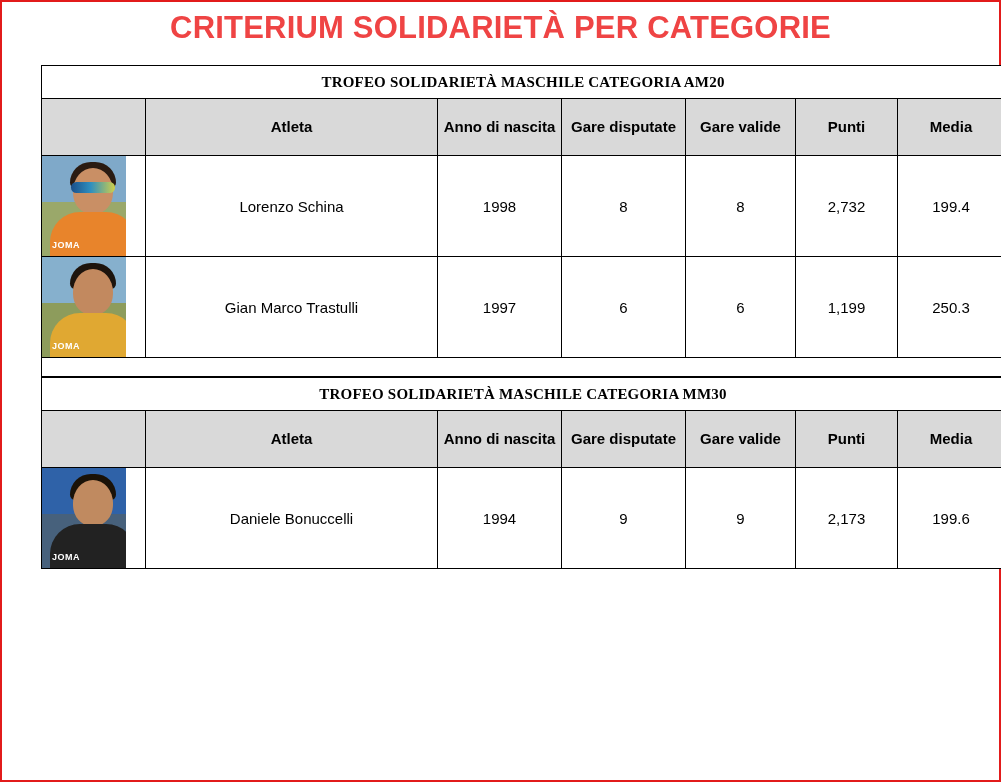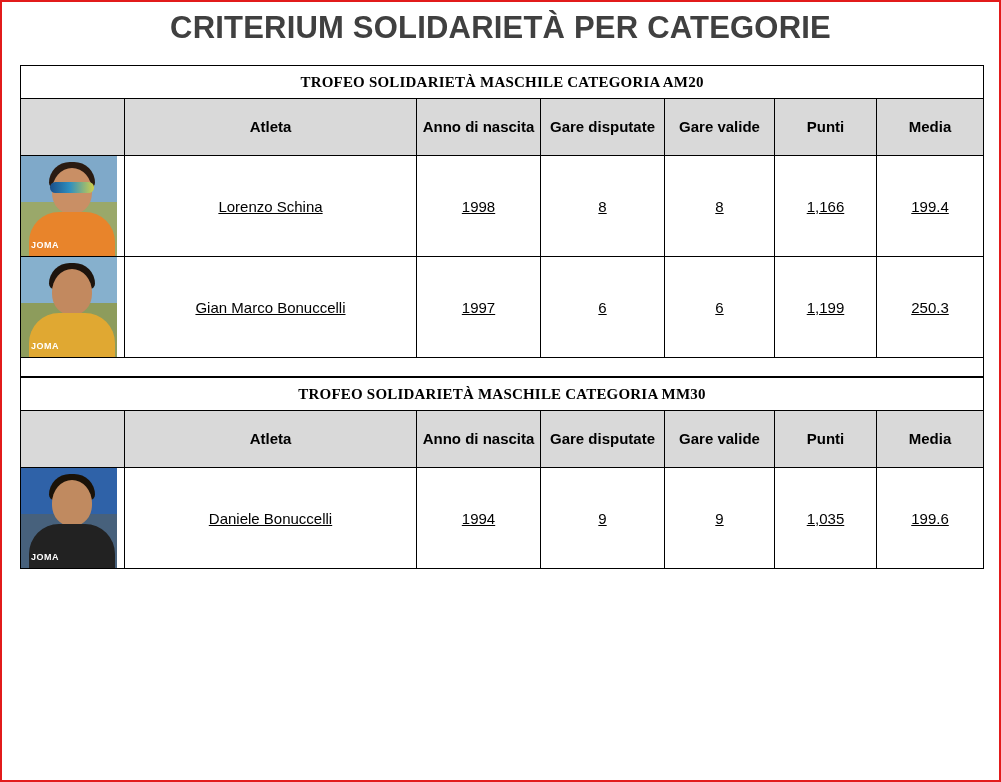--- a/index.html
+++ b/index.html
@@ -25,27 +25,28 @@
     height: 52px;
     display: flex;
     align-items: center;
     justify-content: center;
     background: #ffffff;
   }
   .main-title {
     font-family: "Liberation Sans", sans-serif;
     font-weight: bold;
     font-size: 31px;
-    color: #404040;
+    color: #ef4444;
     letter-spacing: 0.2px;
     white-space: nowrap;
   }
   .tables-wrap {
     padding: 11px 18px;
     box-sizing: border-box;
+    margin-left: 21px;
   }
   table.cat-table {
     width: 963px;
     border-collapse: collapse;
     table-layout: fixed;
     background: #ffffff;
   }
   table.cat-table td, table.cat-table th {
     border: 1px solid #000000;
     padding: 0;
@@ -72,40 +73,39 @@
   .head-row td.photo-head {
     background: #d9d9d9;
   }
   .head-row td.name-head {
     background: #d9d9d9;
   }
   .data-row td {
     height: 100px;
     background: #ffffff;
     font-size: 16px;
-    text-decoration: underline;
   }
   td.photo-cell {
     padding: 0;
     width: 104px;
     background: #ffffff;
   }
   td.name-cell {
     text-align: left;
     padding-left: 12px;
     font-size: 16.5px;
   }
   .spacer-row td {
     border: 1px solid #000000;
     height: 18px;
     background: #ffffff;
   }
   
   .photo {
-    width: 96px;
+    width: 84px;
     height: 100px;
     position: relative;
     overflow: hidden;
     display: block;
   }
   .photo .sky {
     position: absolute;
     left: 0; top: 0; right: 0;
     height: 46%;
   }
@@ -221,35 +221,35 @@
               <span class="head" style="background:#c98f65"></span>
               <span class="glasses"></span>
               <span class="torso" style="background:#e8842b"></span>
               <span class="logo">JOMA</span>
             </span>
           </td>
           <td class="name-cell">Lorenzo Schina</td>
           <td>1998</td>
           <td>8</td>
           <td>8</td>
-          <td>1,166</td>
+          <td>2,732</td>
           <td>199.4</td>
         </tr>
         <tr class="data-row">
           <td class="photo-cell">
             <span class="photo">
               <span class="sky" style="background:#86b0cd"></span>
               <span class="ground" style="background:#8d9c5c"></span>
               <span class="hair" style="background:#1d140d"></span>
               <span class="head" style="background:#c2895f"></span>
               <span class="torso" style="background:#e0a832"></span>
               <span class="logo">JOMA</span>
             </span>
           </td>
-          <td class="name-cell">Gian Marco Bonuccelli</td>
+          <td class="name-cell">Gian Marco Trastulli</td>
           <td>1997</td>
           <td>6</td>
           <td>6</td>
           <td>1,199</td>
           <td>250.3</td>
         </tr>
         <tr class="spacer-row">
           <td colspan="7"></td>
         </tr>
       </tbody>
@@ -286,20 +286,20 @@
               <span class="hair" style="background:#1a1208"></span>
               <span class="head" style="background:#c08a60"></span>
               <span class="torso" style="background:#222222"></span>
               <span class="logo">JOMA</span>
             </span>
           </td>
           <td class="name-cell">Daniele Bonuccelli</td>
           <td>1994</td>
           <td>9</td>
           <td>9</td>
-          <td>1,035</td>
+          <td>2,173</td>
           <td>199.6</td>
         </tr>
       </tbody>
     </table>
 
   </div>
 </div>
 
 </body></html>

